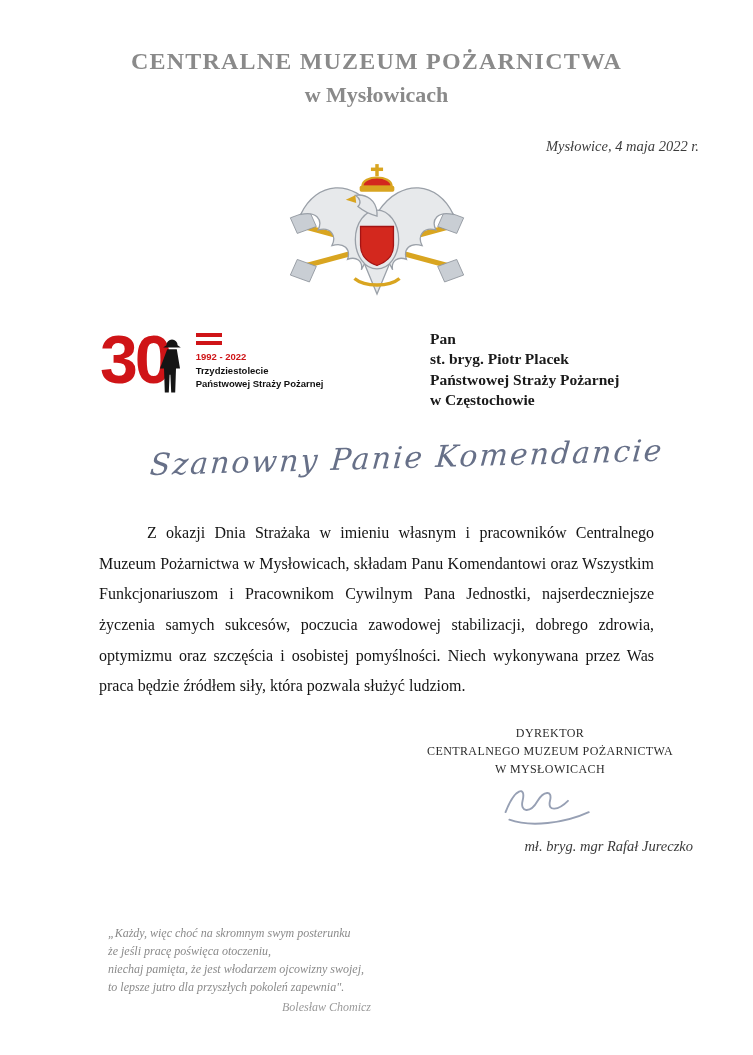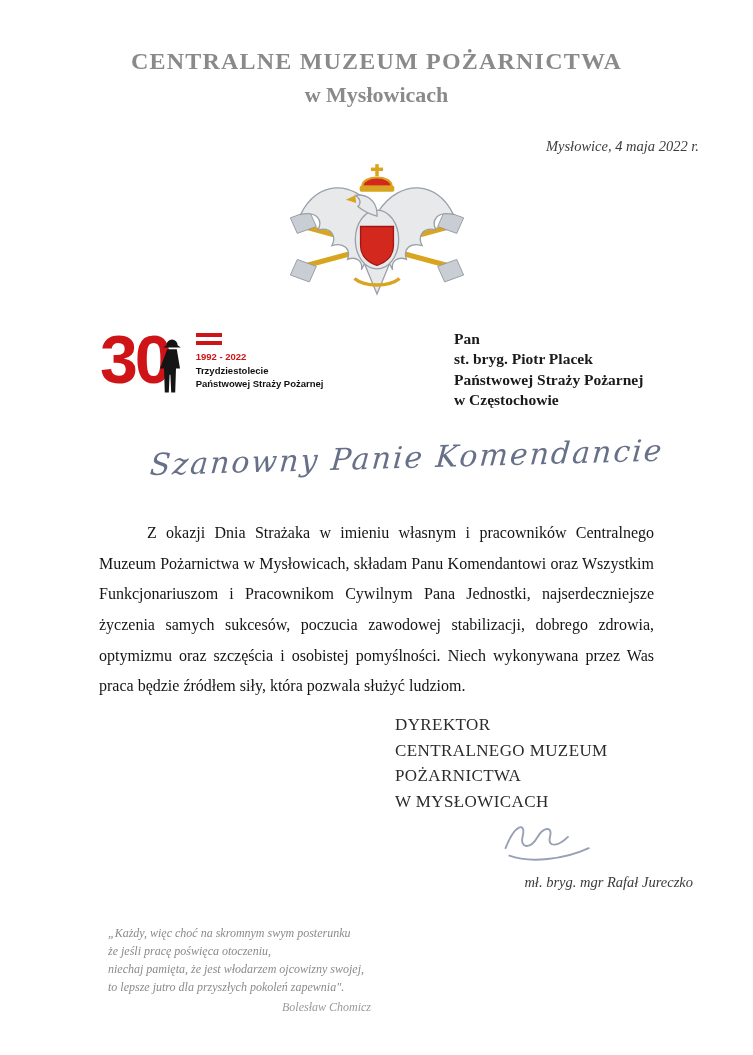--- a/index.html
+++ b/index.html
@@ -24,32 +24,32 @@
   .logo-num { font-family:"Liberation Sans", sans-serif; font-weight:bold;
     font-size:68px; line-height:0.9; color:#cf1417; letter-spacing:-3px; }
   .logo-ff { margin-left:-14px; margin-top:6px; }
   .logo-right { margin-left:8px; margin-top:4px; }
   .logo-bars { display:flex; flex-direction:column; gap:4px; margin-bottom:6px; }
   .logo-bar { width:26px; height:4px; background:#cf1417; }
   .logo-years { font-family:"Liberation Sans", sans-serif; font-size:9.5px;
     font-weight:bold; color:#cf1417; margin-bottom:3px; }
   .logo-l1, .logo-l2 { font-family:"Liberation Sans", sans-serif;
     font-size:9.5px; font-weight:bold; color:#111; line-height:1.35; }
-  .addressee { margin-left:114px; font-weight:bold; font-size:15.5px; line-height:1.32; }
+  .addressee { margin-left:90px; font-weight:bold; font-size:15.5px; line-height:1.32; }
   
   .salutation { margin:36px 0 0 150px; font-family:"DejaVu Serif", serif;
     font-style:italic; font-size:30px; color:#4d5874; letter-spacing:2px;
     transform:rotate(-1.6deg) skewX(-6deg); transform-origin:left center; opacity:0.85; }
   
   .body-text { margin:34px 99px 0 99px; font-size:16px; line-height:1.92;
     text-align:justify; color:#141414; }
   .body-text p { text-indent:48px;margin-top:36px; }
   
-  .sig-block { width:310px; margin:10px 48px 0 auto; text-align:left;
-    font-size:17px; letter-spacing:0.4px; color:#2b2b2b; line-height:1.5; }
+  .sig-block { width:310px; margin:22px 48px 0 auto; text-align:center;
+    font-size:12px; letter-spacing:0.4px; color:#2b2b2b; line-height:1.5; }
   .scribble-wrap { width:310px; margin:2px 48px 0 auto; text-align:center; }
   .sig-name { text-align:right; padding-right:60px; margin-top:2px;
     font-style:italic; font-size:14.5px; color:#3a3a3a;padding-left:48px; }
   
   .quote { position:absolute; left:108px; bottom:18px; width:275px;
     font-size:12px; font-style:italic; color:#8a8a8a; line-height:1.5; }
   .quote .author { text-align:right; padding-right:12px; margin-top:2px; color:#9a9a9a; }
 </style>
 </head>
 <body>

